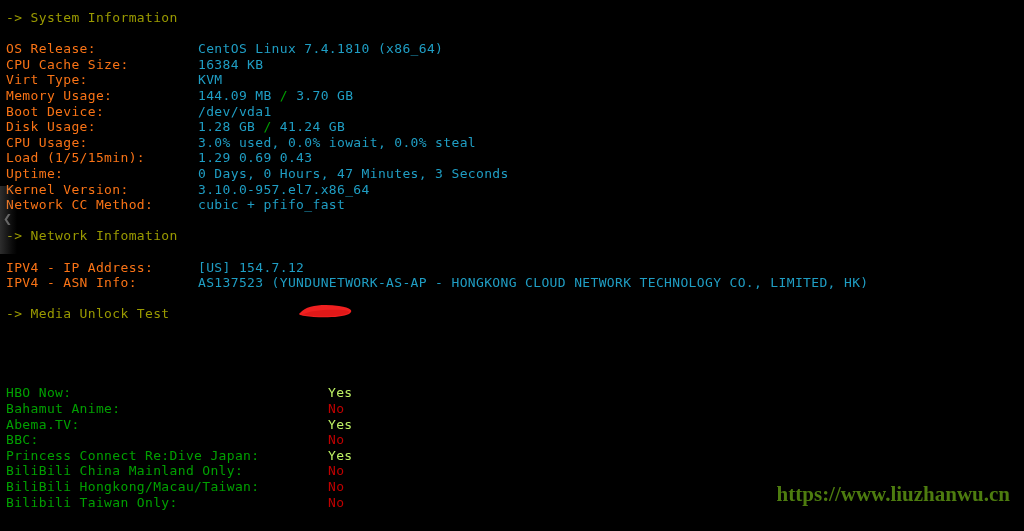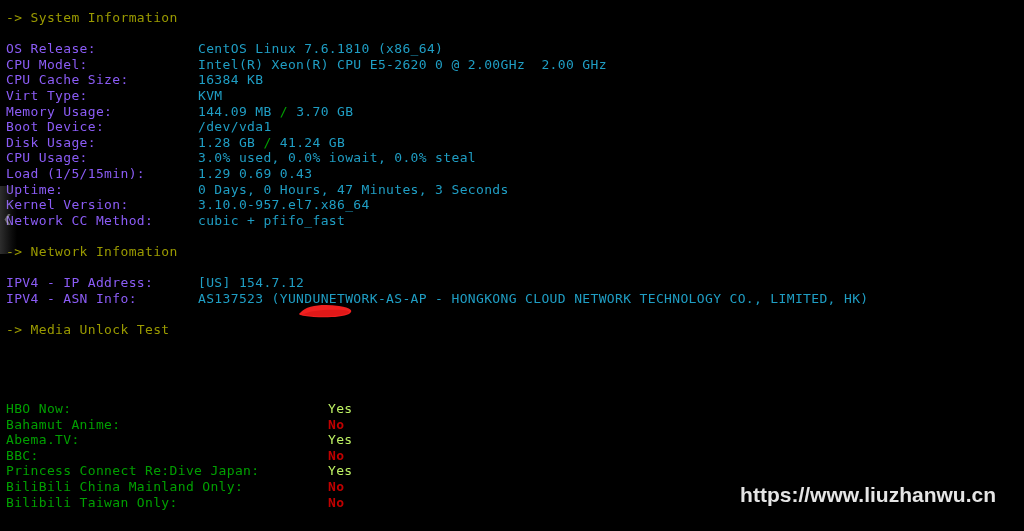--- a/index.html
+++ b/index.html
@@ -21,25 +21,25 @@
   .pad {
     padding: 10px 0 0 6px;
   }
   .line {
     white-space: pre;
     height: 15.6px;
   }
   .blank { height: 15.6px; }
 
   .sect   { color: #9a9a00; }
-  .label  { color: #8b5cf6; }
+  .label  { color: #f97316; }
   .val    { color: #1f9ec4; }
   .grn    { color: #00a000; }
   .yes    { color: #bef264; }
-  .no     { color: #c00000; font-weight: bold; }
+  .no     { color: #c00000; }
   .medlbl { color: #00a000; margin-top: 48px; }
 
   .lbl-col {
     display: inline-block;
     width: 192px;
   }
   .med-lbl-col {
     display: inline-block;
     width: 322px;
   }
@@ -68,41 +68,40 @@
     position: absolute;
     left: 3px;
     top: 26px;
     color: rgba(200,200,200,0.45);
     font-size: 15px;
     line-height: 15px;
   }
 
   #watermark {
     position: absolute;
-    right: 20px;
+    right: 6px;
     top: 487px;
-    color: #e5e5e5;
-    font-family: Liberation Sans, sans-serif;
+    color: #4d7c0f;
+    font-family: Liberation Serif, serif;
     font-size: 21px;
     font-weight: 600;
     letter-spacing: 0px;
     white-space: nowrap;
   }
 </style>
 </head>
 <body>
 
 <div id="terminal">
   <div class="pad">
 
     <div class="line sect">-&gt; System Information</div>
     <div class="blank"></div>
     <div id="system-rows">
-        <div class="line"><span class="label lbl-col">OS Release:</span><span class="val">CentOS Linux 7.6.1810 (x86_64)</span></div>
-        <div class="line"><span class="label lbl-col">CPU Model:</span><span class="val">Intel(R) Xeon(R) CPU E5-2620 0 @ 2.00GHz  2.00 GHz</span></div>
+        <div class="line"><span class="label lbl-col">OS Release:</span><span class="val">CentOS Linux 7.4.1810 (x86_64)</span></div>
         <div class="line"><span class="label lbl-col">CPU Cache Size:</span><span class="val">16384 KB</span></div>
         <div class="line"><span class="label lbl-col">Virt Type:</span><span class="val">KVM</span></div>
         <div class="line"><span class="label lbl-col">Memory Usage:</span><span class="val">144.09 MB</span><span class="grn"> / </span><span class="val">3.70 GB</span></div>
         <div class="line"><span class="label lbl-col">Boot Device:</span><span class="val">/dev/vda1</span></div>
         <div class="line"><span class="label lbl-col">Disk Usage:</span><span class="val">1.28 GB</span><span class="grn"> / </span><span class="val">41.24 GB</span></div>
         <div class="line"><span class="label lbl-col">CPU Usage:</span><span class="val">3.0% used, 0.0% iowait, 0.0% steal</span></div>
         <div class="line"><span class="label lbl-col">Load (1/5/15min):</span><span class="val">1.29 0.69 0.43</span></div>
         <div class="line"><span class="label lbl-col">Uptime:</span><span class="val">0 Days, 0 Hours, 47 Minutes, 3 Seconds</span></div>
         <div class="line"><span class="label lbl-col">Kernel Version:</span><span class="val">3.10.0-957.el7.x86_64</span></div>
         <div class="line"><span class="label lbl-col">Network CC Method:</span><span class="val">cubic + pfifo_fast</span></div>
@@ -121,20 +120,21 @@
 
     <div class="line sect">-&gt; Media Unlock Test</div>
     <div class="blank"></div>
     <div id="media-rows">
         <div class="line"><span class="medlbl med-lbl-col">HBO Now:</span><span class="yes">Yes</span></div>
         <div class="line"><span class="medlbl med-lbl-col">Bahamut Anime:</span><span class="no">No</span></div>
         <div class="line"><span class="medlbl med-lbl-col">Abema.TV:</span><span class="yes">Yes</span></div>
         <div class="line"><span class="medlbl med-lbl-col">BBC:</span><span class="no">No</span></div>
         <div class="line"><span class="medlbl med-lbl-col">Princess Connect Re:Dive Japan:</span><span class="yes">Yes</span></div>
         <div class="line"><span class="medlbl med-lbl-col">BiliBili China Mainland Only:</span><span class="no">No</span></div>
+        <div class="line"><span class="medlbl med-lbl-col">BiliBili Hongkong/Macau/Taiwan:</span><span class="no">No</span></div>
         <div class="line"><span class="medlbl med-lbl-col">Bilibili Taiwan Only:</span><span class="no">No</span></div>
       </div>
 
   </div>
 
   <svg id="ip-redaction" viewBox="0 0 58 16" xmlns="http://www.w3.org/2000/svg">
     <path d="M3,10 C10,2 26,1 42,3 C54,4.5 57,8 52,11 C44,15 20,15 8,13 C2,12 1,11 3,10 Z" fill="#f02020"></path>
     <path d="M6,11.5 C18,14 40,14 50,10.5 C54,9 52,7.5 46,7 C30,6 12,7.5 6,11.5 Z" fill="#e01818"></path>
   </svg>
 

